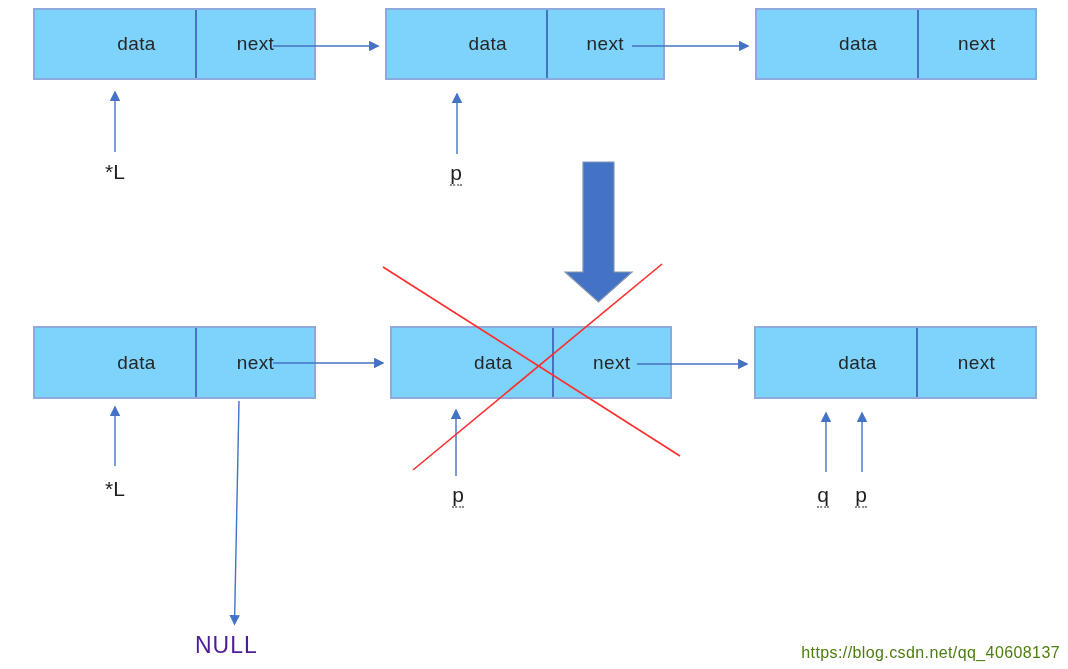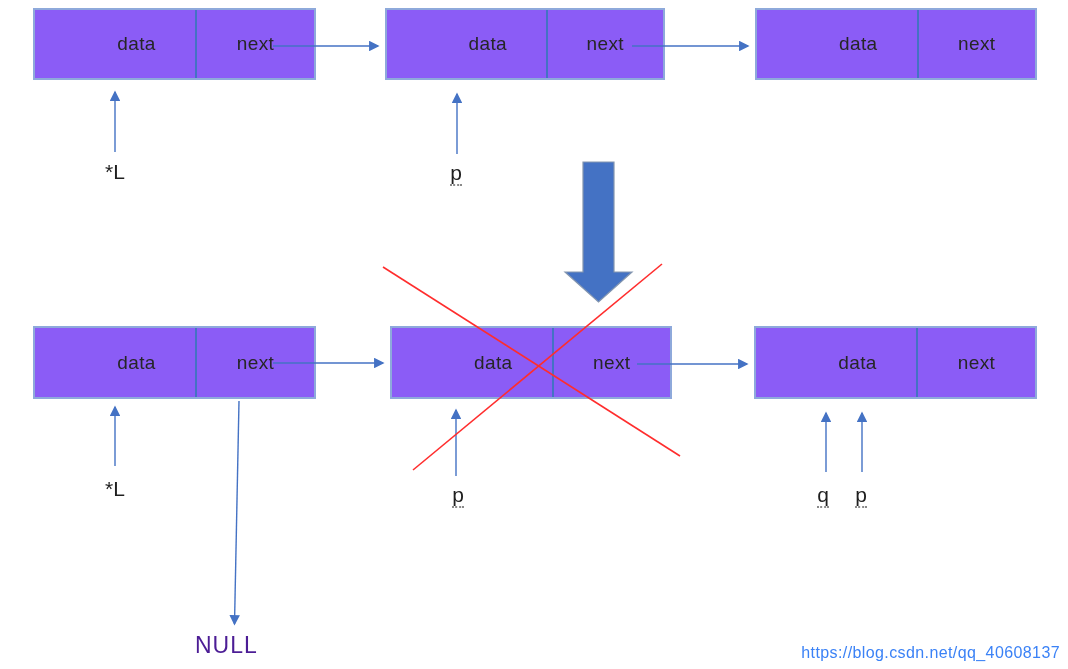--- a/index.html
+++ b/index.html
@@ -20,21 +20,21 @@
     left: 0;
     top: 0;
     width: 1068px;
     height: 669px;
     pointer-events: none;
   }
   .node {
     position: absolute;
     display: flex;
     border: 2px solid #8EA9DB;
-    background: #8b5cf6;
+    background: #7dd3fc;
     box-sizing: border-box;
     padding-left: 43px;
   }
   .node .cell {
     flex: 1 1 0;
     display: flex;
     align-items: center;
     justify-content: center;
     font-size: 19px;
     letter-spacing: 0.4px;
@@ -61,21 +61,21 @@
     color: #4c1d95;
     letter-spacing: 1px;
     line-height: 1;
   }
   .watermark {
     position: absolute;
     right: 8px;
     bottom: 7px;
     font-size: 16px;
     letter-spacing: 0.4px;
-    color: #3b82f6;
+    color: #4d7c0f;
     user-select: none;
   }
 </style>
 </head>
 <body>
 
 <div id="canvas">
 
   <div class="node" style="left:33px; top:8px; width:283px; height:72px;">
     <div class="cell data-cell">data</div>

